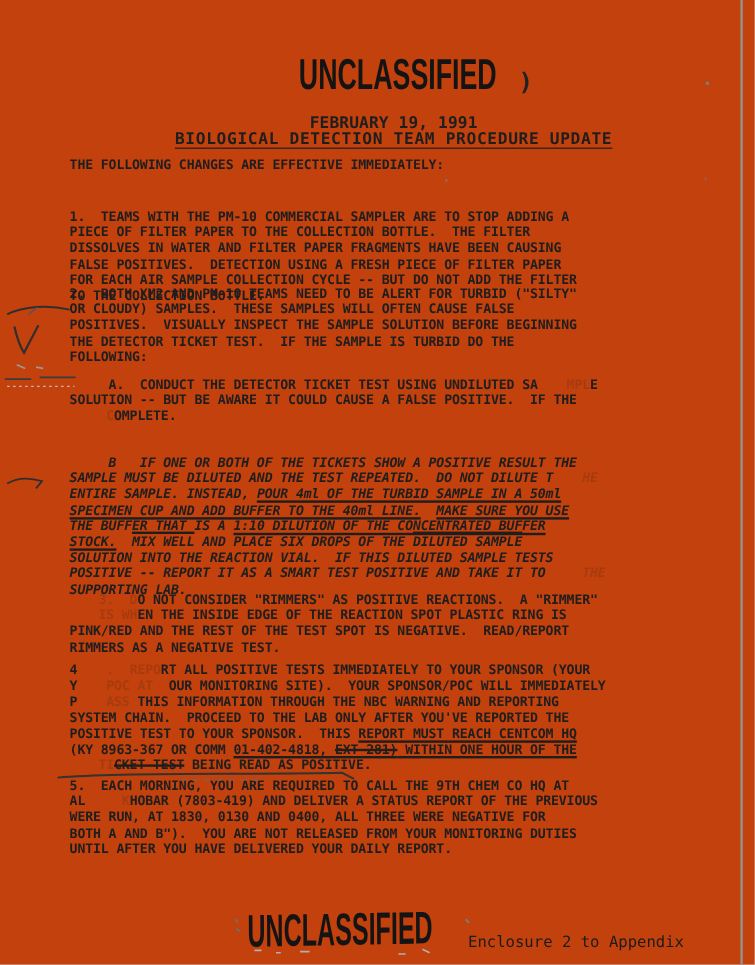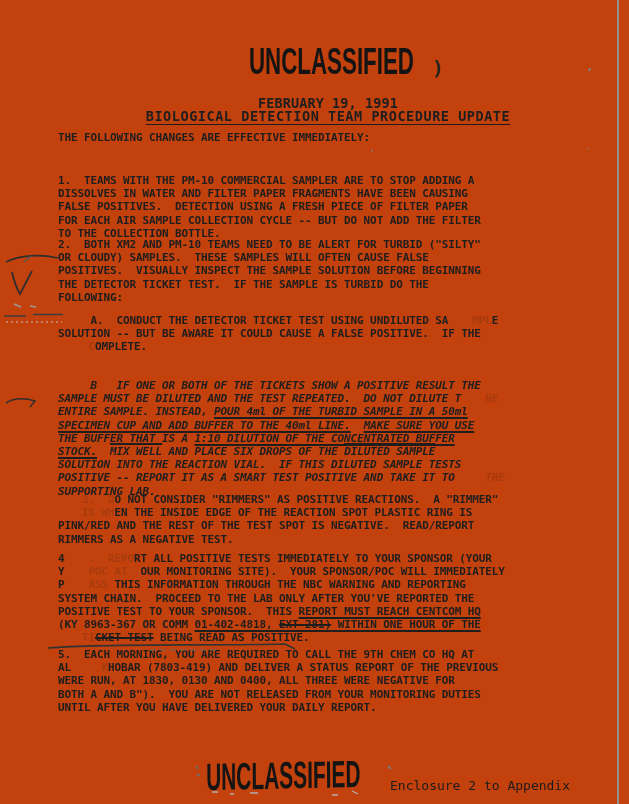--- a/index.html
+++ b/index.html
@@ -69,20 +69,21 @@
     <div class="doc-date">FEBRUARY 19, 1991</div>
     <div class="doc-title"><span>BIOLOGICAL DETECTION TEAM PROCEDURE UPDATE</span></div>
   </div>
 
   <div id="doc-body">
       <div class="para" style="top: 131px;">
         <div class="line"><span>THE FOLLOWING CHANGES ARE EFFECTIVE IMMEDIATELY:</span></div>
       </div>
       <div class="para" style="top: 158px; margin-top: 16px;">
         <div class="line"><span>1.  TEAMS WITH THE PM-10 COMMERCIAL SAMPLER ARE TO STOP ADDING A</span></div>
+        <div class="line"><span>PIECE OF FILTER PAPER TO THE COLLECTION BOTTLE.  THE FILTER</span></div>
         <div class="line"><span>DISSOLVES IN WATER AND FILTER PAPER FRAGMENTS HAVE BEEN CAUSING</span></div>
         <div class="line"><span>FALSE POSITIVES.  DETECTION USING A FRESH PIECE OF FILTER PAPER</span></div>
         <div class="line"><span>FOR EACH AIR SAMPLE COLLECTION CYCLE -- BUT DO NOT ADD THE FILTER</span></div>
         <div class="line"><span>TO THE COLLECTION BOTTLE.</span></div>
       </div>
       <div class="para" style="top: 238px;">
         <div class="line"><span>2.  BOTH XM2 AND PM-10 TEAMS NEED TO BE ALERT FOR TURBID ("SILTY"</span></div>
         <div class="line"><span>OR CLOUDY) SAMPLES.  THESE SAMPLES WILL OFTEN CAUSE FALSE</span></div>
         <div class="line"><span>POSITIVES.  VISUALLY INSPECT THE SAMPLE SOLUTION BEFORE BEGINNING</span></div>
         <div class="line"><span>THE DETECTOR TICKET TEST.  IF THE SAMPLE IS TURBID DO THE</span></div>

